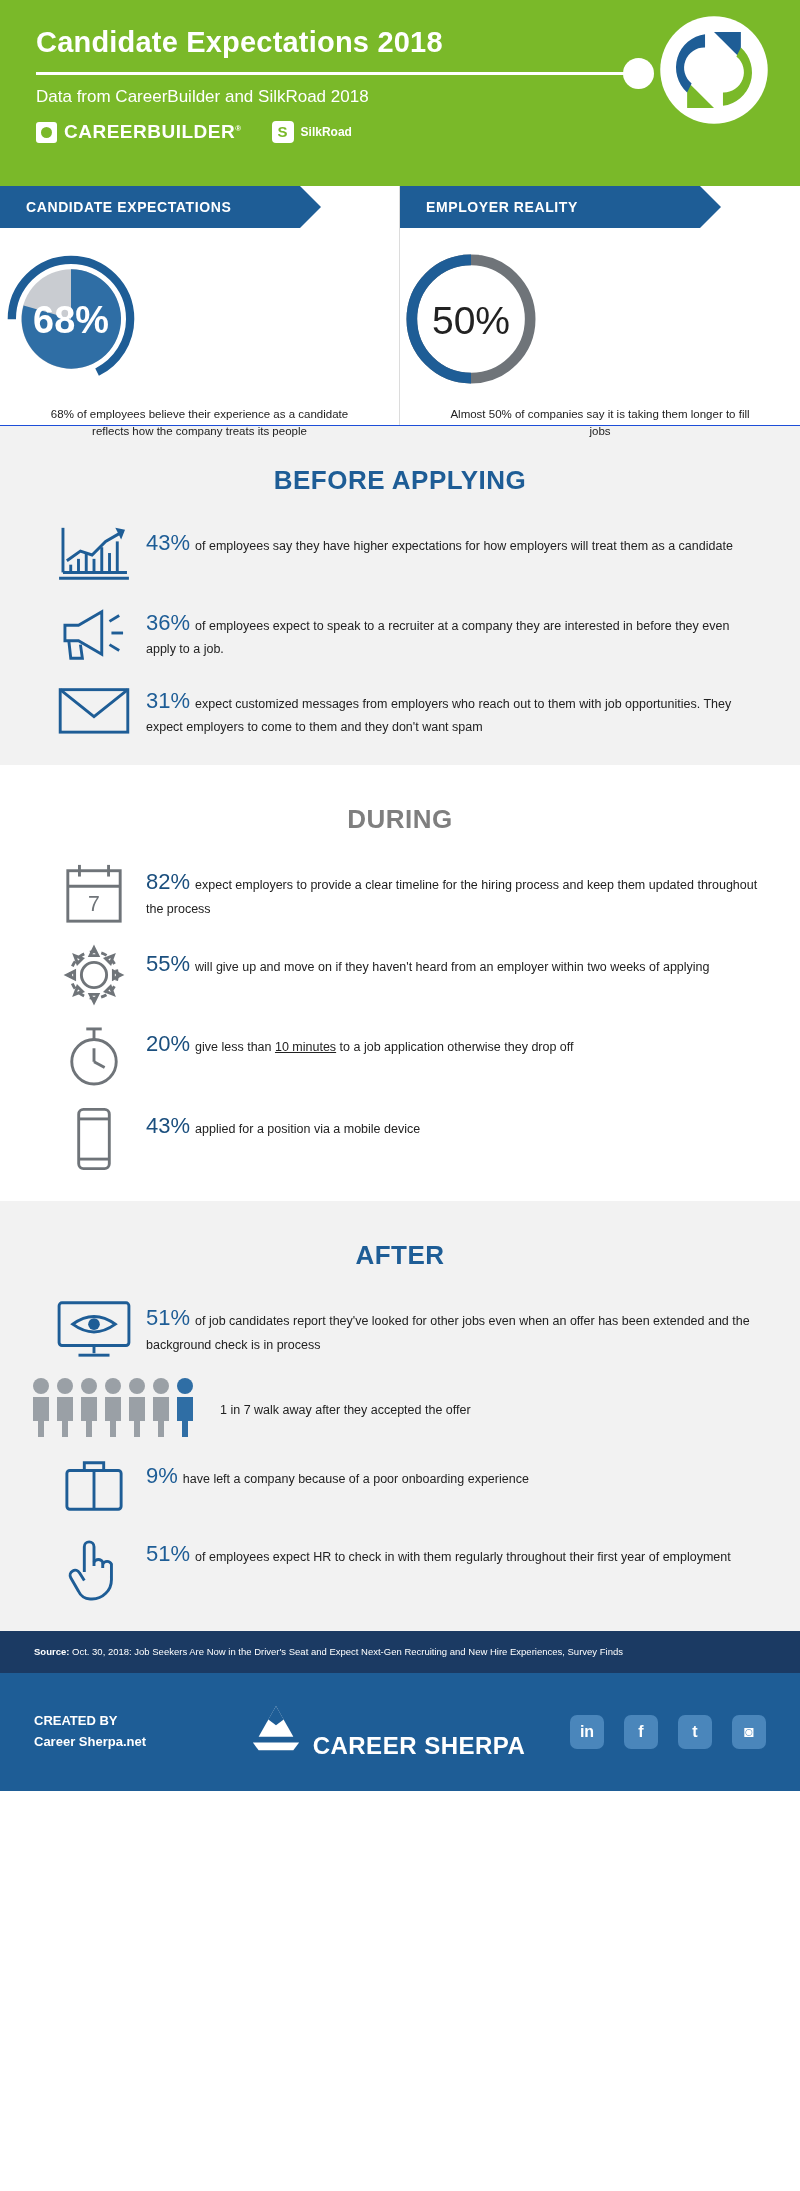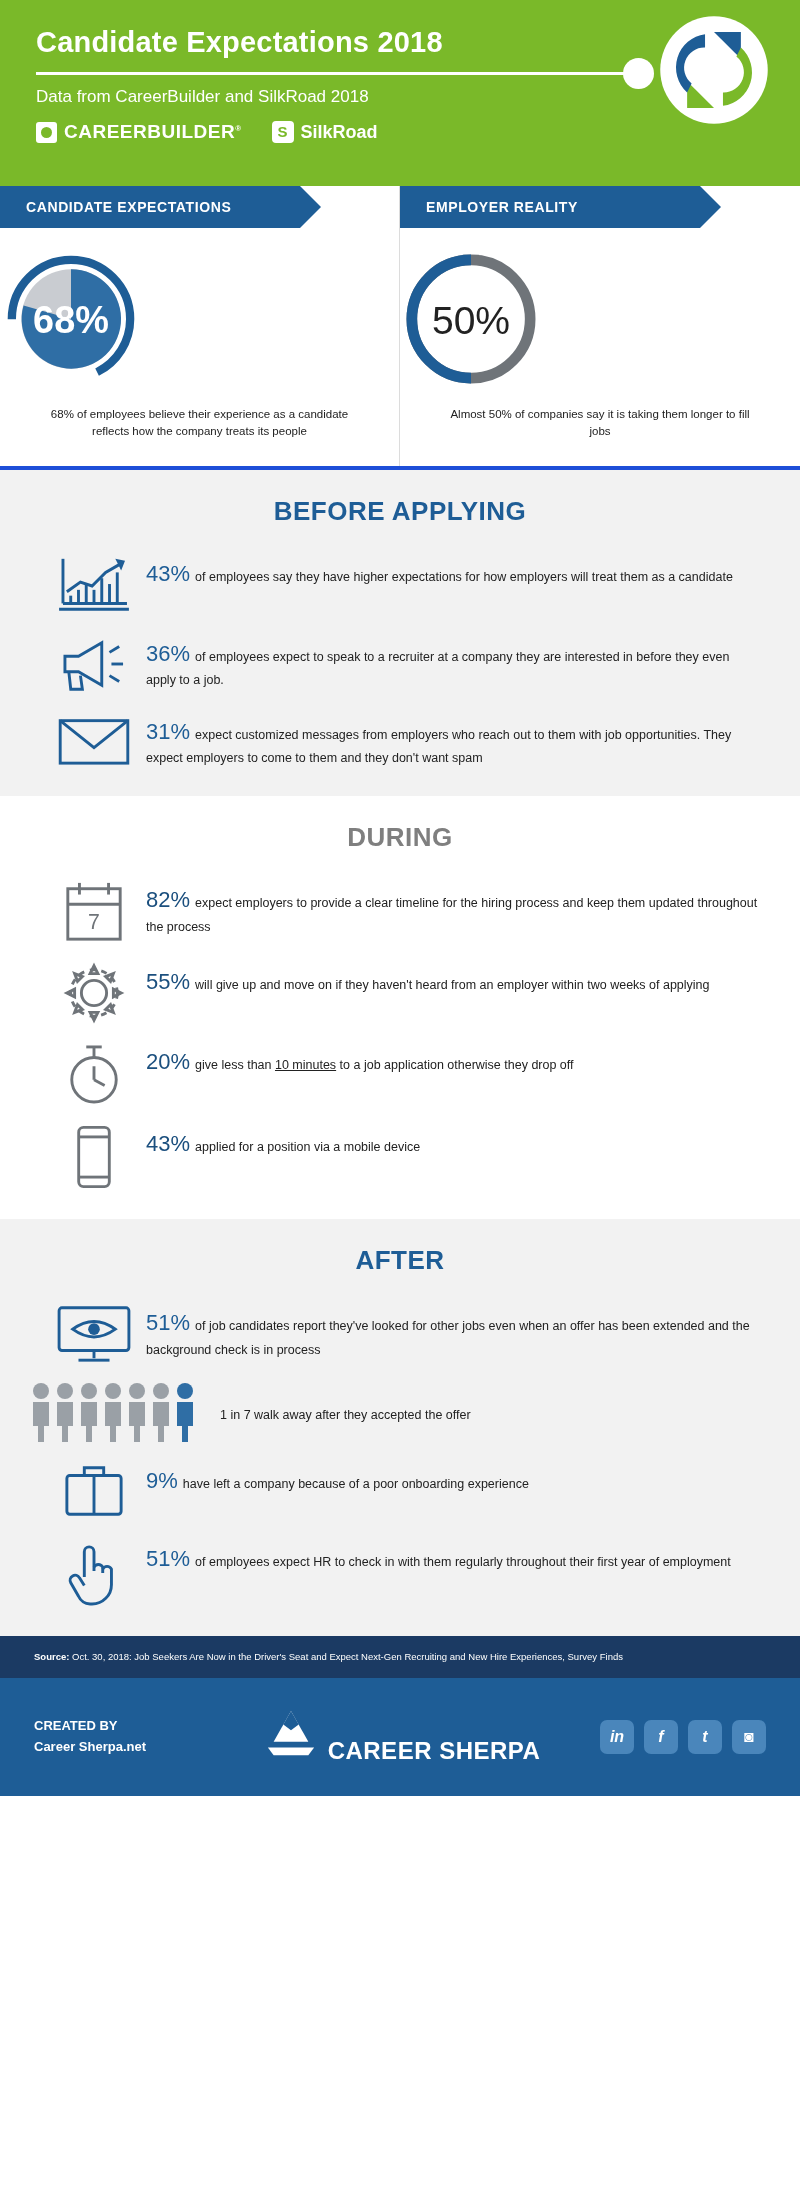--- a/index.html
+++ b/index.html
@@ -60,30 +60,30 @@
     content:""; position:absolute; left:5px; top:5px; width:11px; height:11px;
     border-radius:50%; background:#7ab929;
   }
   .cb-text { color:#ffffff; font-weight:bold; font-size:19px; letter-spacing:.5px; }
   .cb-text sup{ font-size:8px; vertical-align: super;}
   .sr-logo{ display:flex; align-items:center; gap:7px;}
   .sr-mark{
     width:22px;height:22px;background:#ffffff;border-radius:4px;position:relative;
     color:#7ab929; font-weight:bold; font-size:15px; text-align:center; line-height:22px;
   }
-  .sr-text{ color:#ffffff; font-size:18px; font-weight:bold;}
+  .sr-text{ color:#ffffff; font-size:12px; font-weight:bold;}
 
   .refresh-logo{
     position:absolute; right: 30px; top: 14px;
     width: 112px; height: 112px;
   }
 
   
   .topstats{
-    display:flex; height: 284px; border-bottom:4px solid #1d4ed8;
+    display:flex; height: 240px; border-bottom:1px solid #1d4ed8;
   }
   .stat-col{ width:50%; position:relative; padding-top:0;}
   .stat-col.left{ border-right:1px solid #dcdcdc; }
   .ribbon{
     position:relative; height:42px; background:#1e5d96; display:flex;
     align-items:center; color:#fff; font-weight:bold; font-size:14px;
     letter-spacing:.6px; padding-left:26px; width: 300px;
   }
   .ribbon:after{
     content:""; position:absolute; right:-21px; top:0;
@@ -96,20 +96,21 @@
     margin-top:16px; padding:0 40px;
   }
 
   
   .section{ padding: 26px 0 20px 0; }
   .sec-grey{ background:#f2f2f2; }
   .sec-white{ background:#ffffff; }
   .sec-title{
     text-align:center; font-size:26px; font-weight:bold; letter-spacing:.5px;
     margin-bottom: 18px;
+    margin-top: 13px;
   }
   .blue{ color:#1e5d96; }
   .grey{ color:#7f7f7f; }
 
   .row{
     display:flex; align-items:flex-start; padding: 8px 42px 8px 42px;
   }
   .row .icon{
     width:104px; min-width:104px; display:flex; justify-content:center; align-items:center;
   }
@@ -133,21 +134,21 @@
   .source b{ font-weight:bold; }
 
   
   .footer{
     background:#1e5d96; display:flex; align-items:center; padding: 26px 34px;
     height: 118px;
   }
   .created{ color:#ffffff; font-size:13px; line-height:1.6; font-weight:bold; width: 170px;}
   .sherpa{ flex:1; display:flex; align-items:flex-end; justify-content:center; gap:10px;}
   .sherpa-text{ color:#ffffff; font-size:24px; font-weight:bold; letter-spacing:.5px;}
-  .socials{ display:flex; gap:10px;font-style:italic; }
+  .socials{ display:flex; gap:20px; }
   .soc{
     width:34px;height:34px;border-radius:7px;background:#4a86bb;color:#fff;
     display:flex;align-items:center;justify-content:center;font-size:16px;font-weight:bold;
   }
 </style>
 </head>
 <body>
 
 <div class="page">
 

